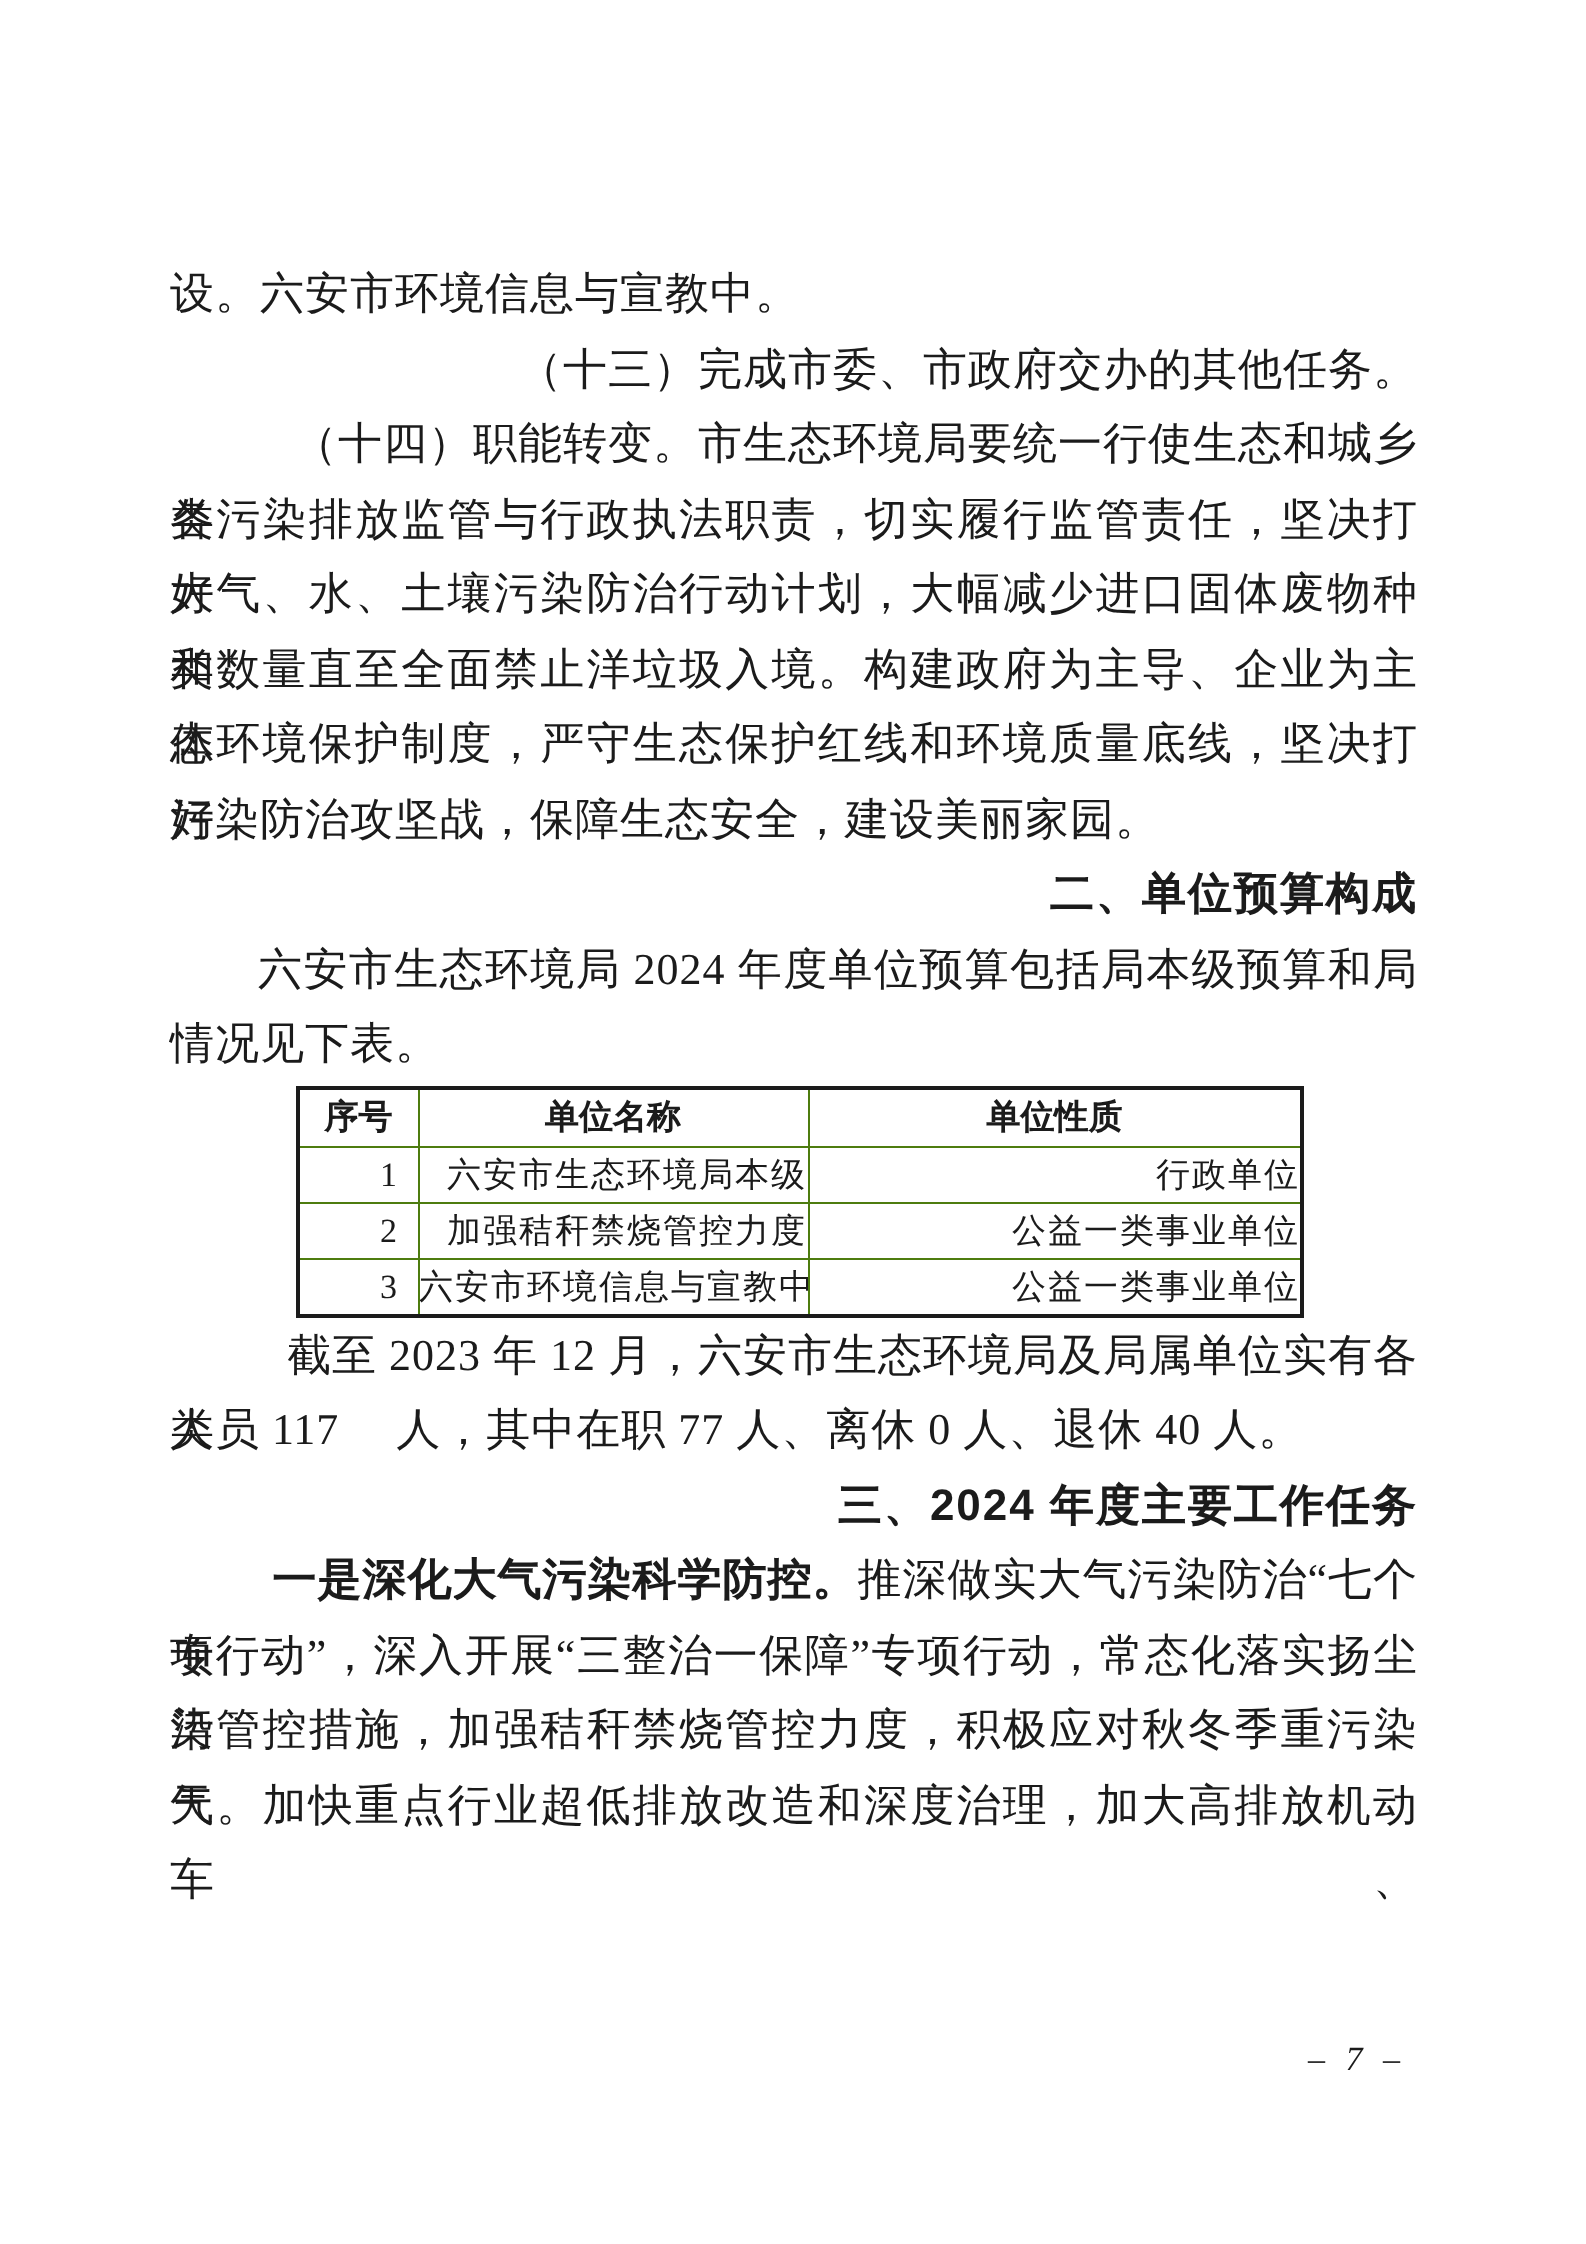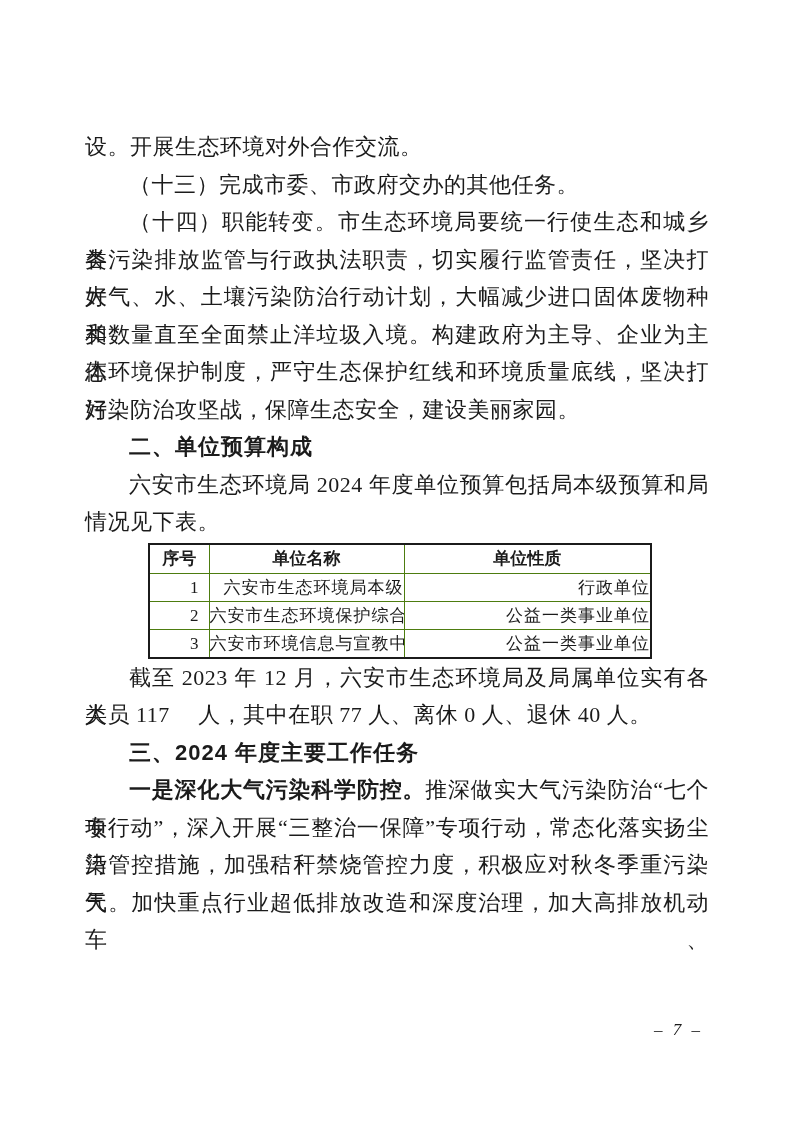--- a/index.html
+++ b/index.html
@@ -26,21 +26,21 @@
     color: #1b1b1b;
     letter-spacing: 0.5px;
     white-space: nowrap;
     overflow: visible;
   }
   .line.justify {
     white-space: normal;
     text-align: justify;
     text-align-last: justify;
   }
-  .line.indent { text-indent: 2em; }
+  .line.indent { text-indent: 2em; text-align: right; }
   .line.heading {
     font-family: "Liberation Sans", "DejaVu Sans", sans-serif;
     font-weight: 700;
     letter-spacing: 1px;
   }
   .bold-run {
     font-family: Liberation Sans, sans-serif;
     font-weight: 700;
   }
   .table-wrap { margin: 2px 0 0 63px; }
@@ -89,21 +89,21 @@
     font-size: 17px;
     color: #1b1b1b;
     letter-spacing: 3px;
   }
 </style>
 </head>
 <body>
 
 <div class="page">
   <div class="doc">
-      <div class="line">设。开展生态环境对外合作交流。</div>
+      <div class="line">设。六安市环境信息与宣教中。</div>
       <div class="line indent">（十三）完成市委、市政府交办的其他任务。</div>
       <div class="line indent justify">（十四）职能转变。市生态环境局要统一行使生态和城乡各</div>
       <div class="line justify">类污染排放监管与行政执法职责，切实履行监管责任，坚决打好</div>
       <div class="line justify">大气、水、土壤污染防治行动计划，大幅减少进口固体废物种类</div>
       <div class="line justify">和数量直至全面禁止洋垃圾入境。构建政府为主导、企业为主体、</div>
       <div class="line justify">态环境保护制度，严守生态保护红线和环境质量底线，坚决打好</div>
       <div class="line">污染防治攻坚战，保障生态安全，建设美丽家园。</div>
       <div class="line heading indent">二、单位预算构成</div>
       <div class="line indent justify">六安市生态环境局 2024 年度单位预算包括局本级预算和局</div>
       <div class="line">情况见下表。</div>
@@ -122,21 +122,21 @@
             </tr>
           </thead>
           <tbody>
             <tr>
               <td class="col-index">1</td>
               <td>六安市生态环境局本级</td>
               <td>行政单位</td>
             </tr>
             <tr>
               <td class="col-index">2</td>
-              <td>六安市生态环境保护综合</td>
+              <td>加强秸秆禁烧管控力度</td>
               <td>公益一类事业单位</td>
             </tr>
             <tr>
               <td class="col-index">3</td>
               <td>六安市环境信息与宣教中</td>
               <td>公益一类事业单位</td>
             </tr>
           </tbody>
         </table>
       </div>

